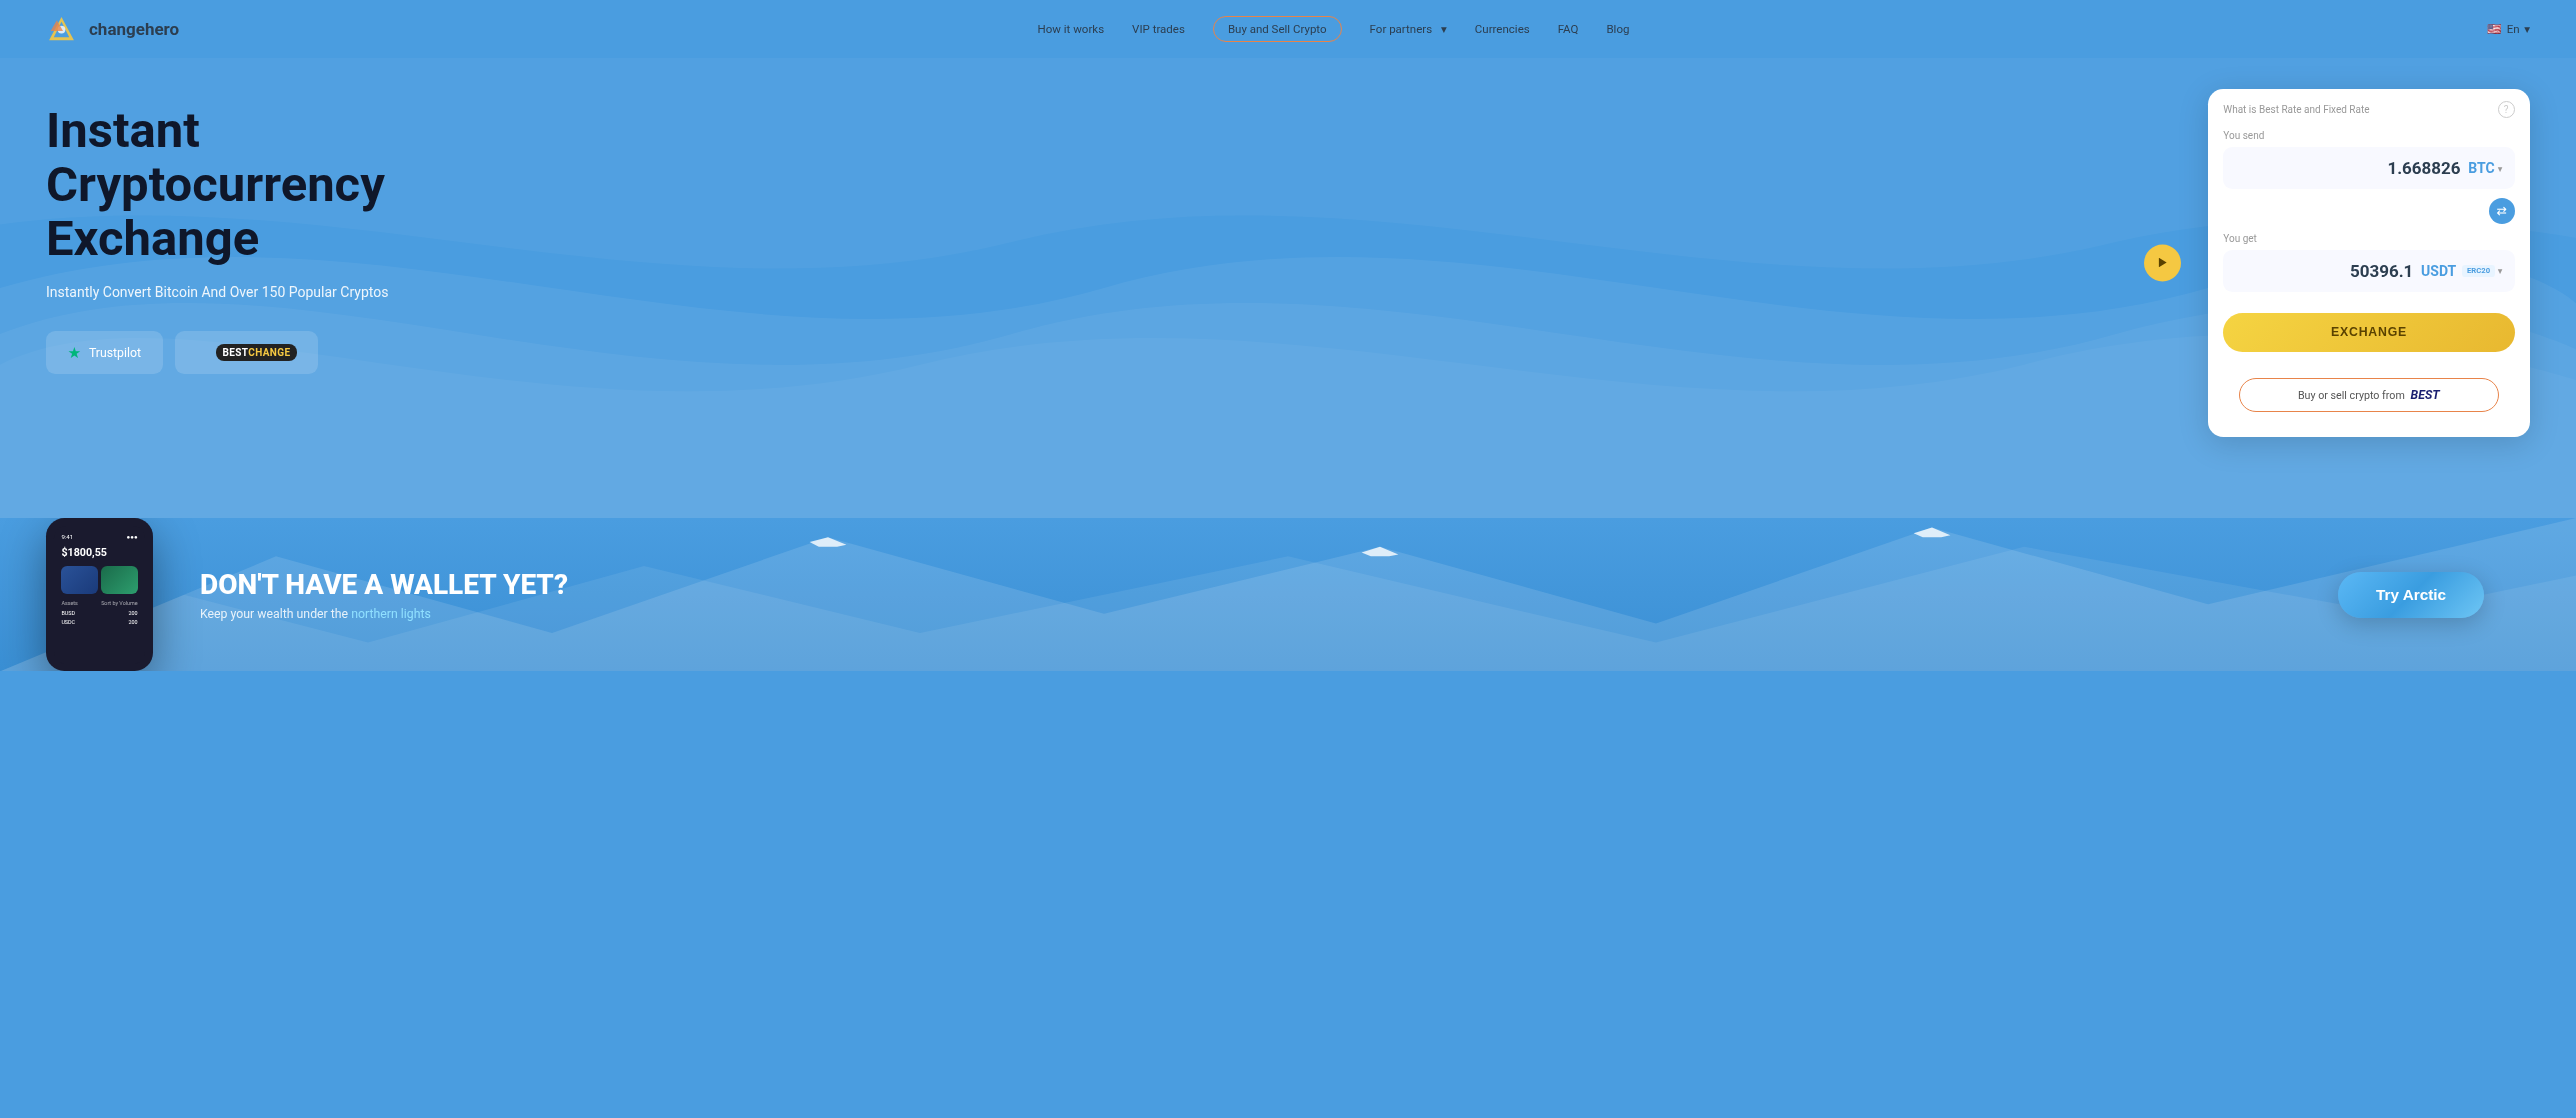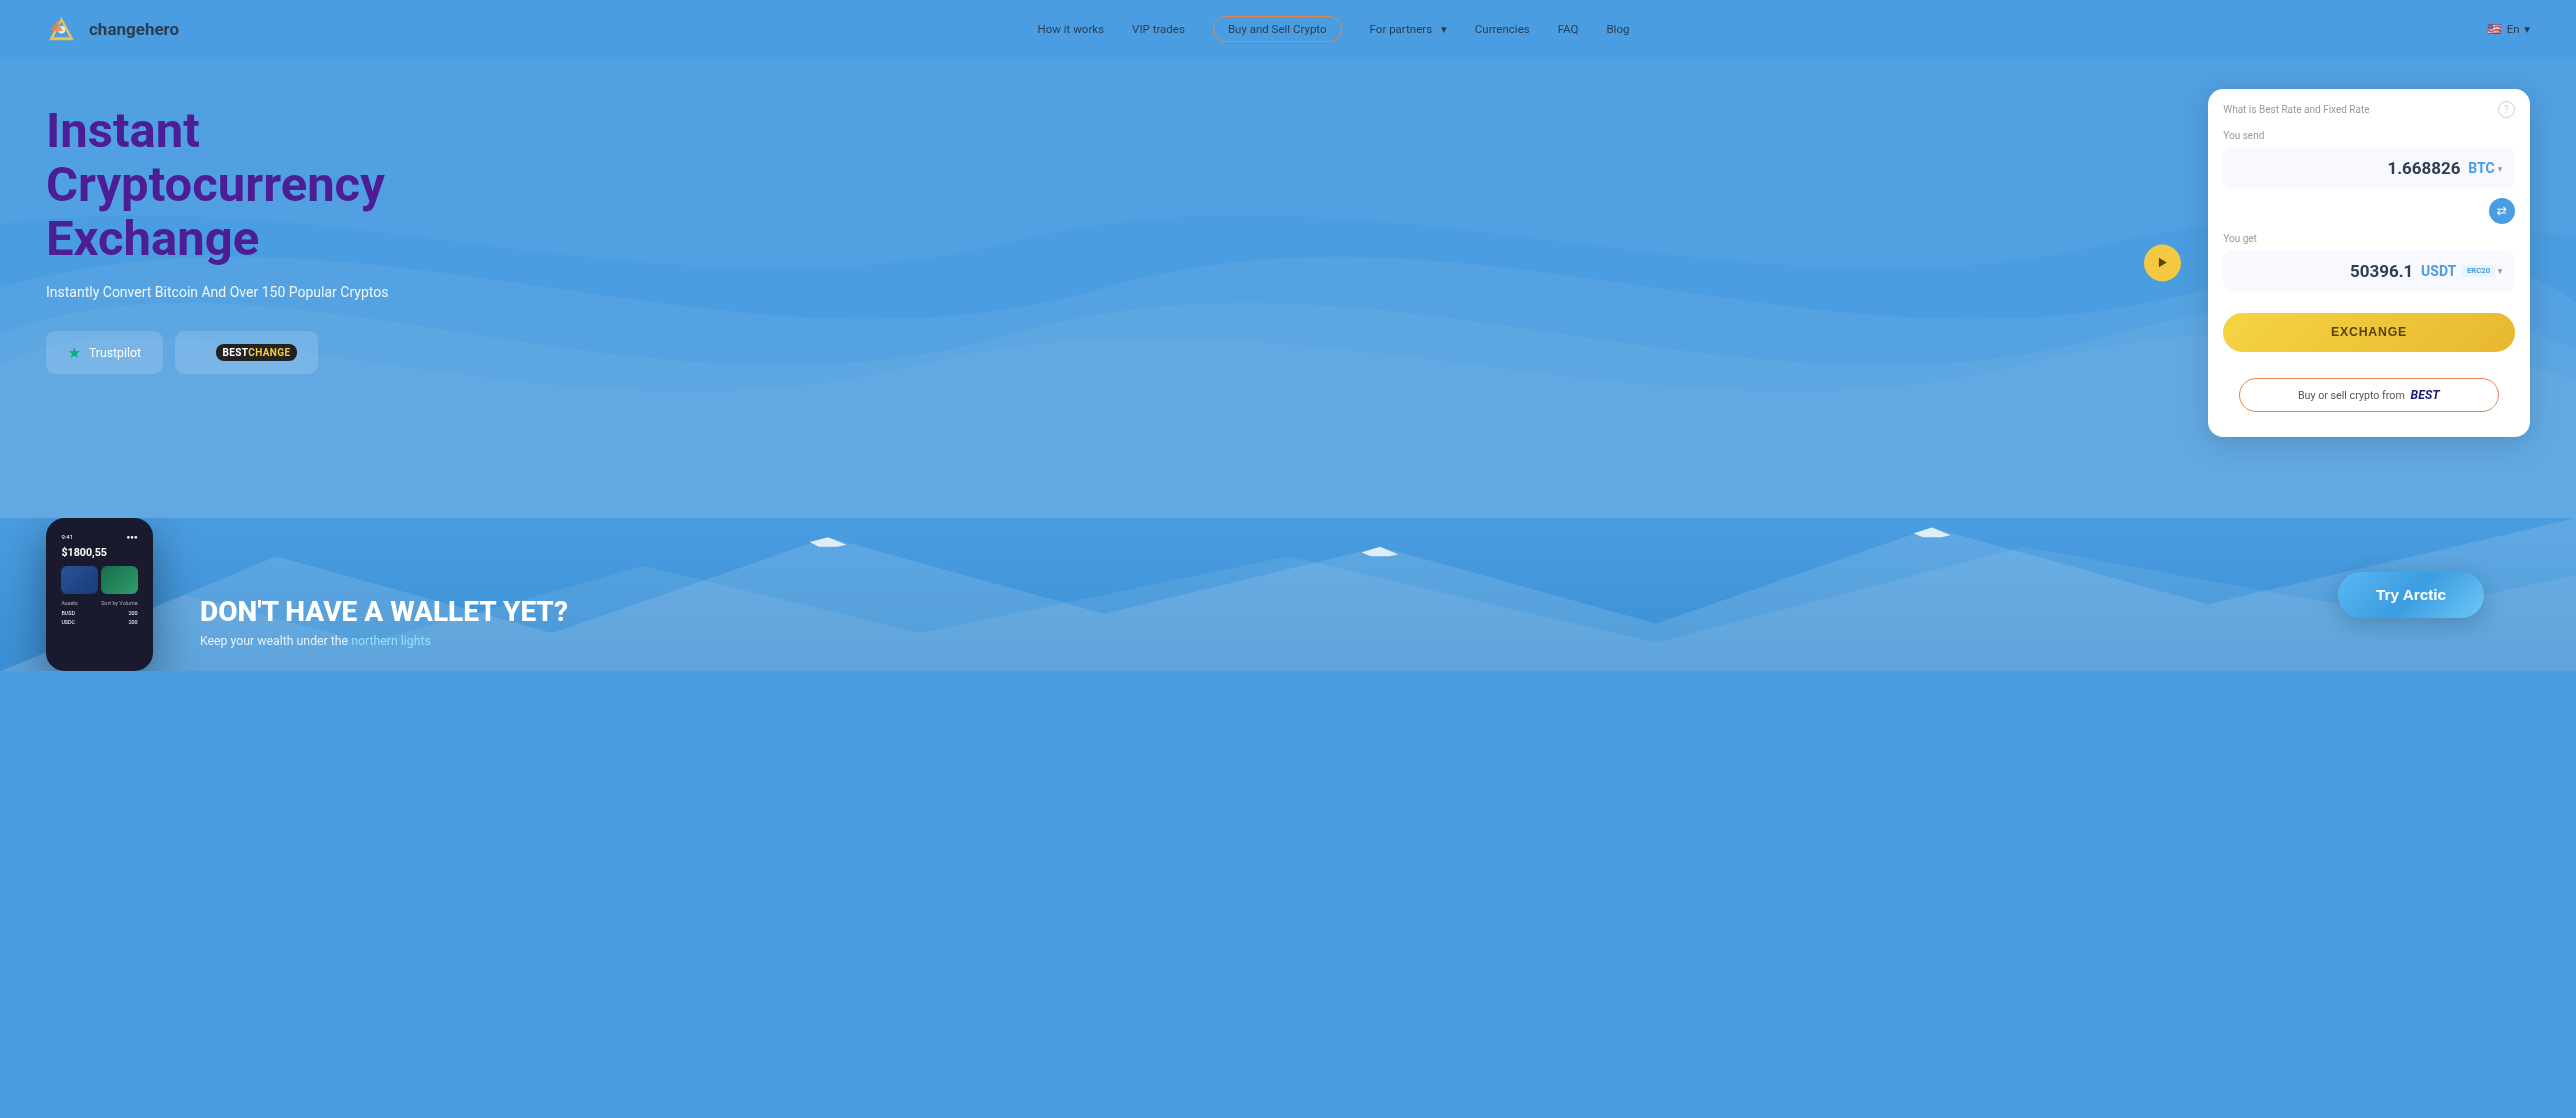--- a/index.html
+++ b/index.html
@@ -93,21 +93,21 @@
     .hero-content {
       position: relative;
       z-index: 2;
       flex: 1;
       padding-top: 15.3px;
     }
 
     .hero-title {
       font-size: 49px;
       font-weight: 700;
-      color: #4c1d95;
+      color: #0f172a;
       line-height: 1.1;
       margin-bottom: 18.4px;
     }
 
     .hero-subtitle {
       font-size: 14px;
       color: rgba(255,255,255,0.9);
       margin-bottom: 31px;
     }
 
@@ -612,21 +612,21 @@
       <div style="padding: 0 15.3px 12.3px;">
         <div class="visa-btn">
           <span>Buy or sell crypto from</span>
           <span class="visa-text">BEST</span>
         </div>
       </div>
     </div>
   </div>
 </section>
 
-<section class="bottom-section" style="display:flex;min-height:138px;position:relative;">
+<section class="bottom-section" style="display:flex;align-items:center;min-height:138px;position:relative;">
 
   <svg class="mountains" viewBox="0 0 1400 160" preserveAspectRatio="none" style="height:100%;width:100%;position:absolute;bottom:0;left:0;">
     <polygon points="0,160 150,40 300,120 450,20 600,100 750,30 900,110 1050,10 1200,90 1400,0 1400,160" fill="rgba(255,255,255,0.12)"></polygon>
     <polygon points="0,160 100,80 200,130 350,50 500,120 700,40 900,130 1100,30 1300,100 1400,60 1400,160" fill="rgba(255,255,255,0.08)"></polygon>
 
     <polygon points="440,25 450,20 460,28 455,30 445,30" fill="white" opacity="0.8"></polygon>
     <polygon points="740,36 750,30 760,38 755,40 745,40" fill="white" opacity="0.8"></polygon>
     <polygon points="1040,16 1050,10 1060,18 1055,20 1045,20" fill="white" opacity="0.8"></polygon>
   </svg>
 

